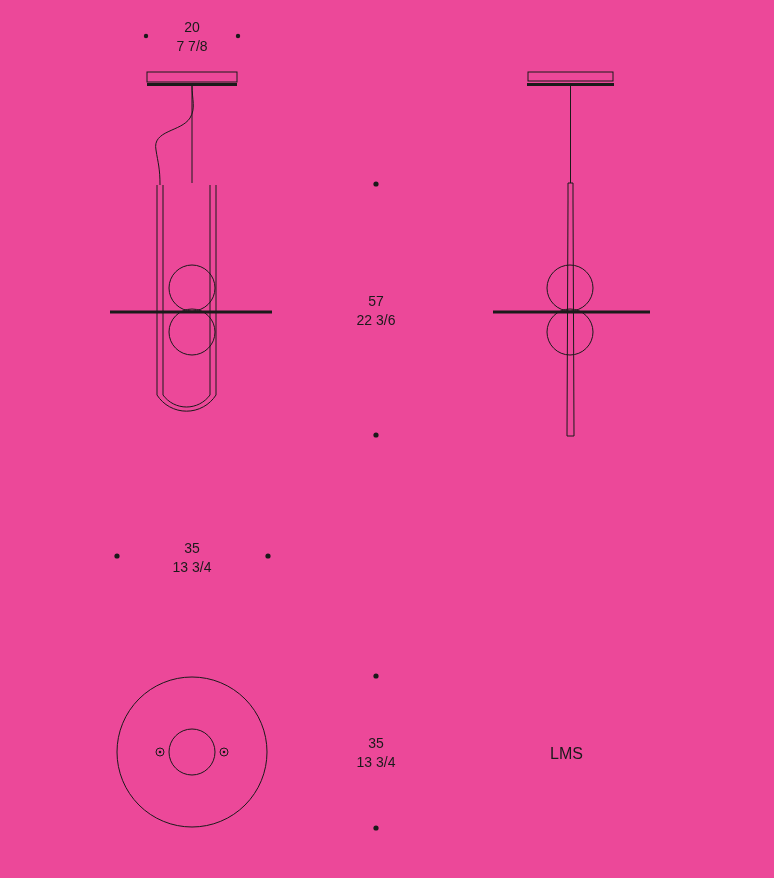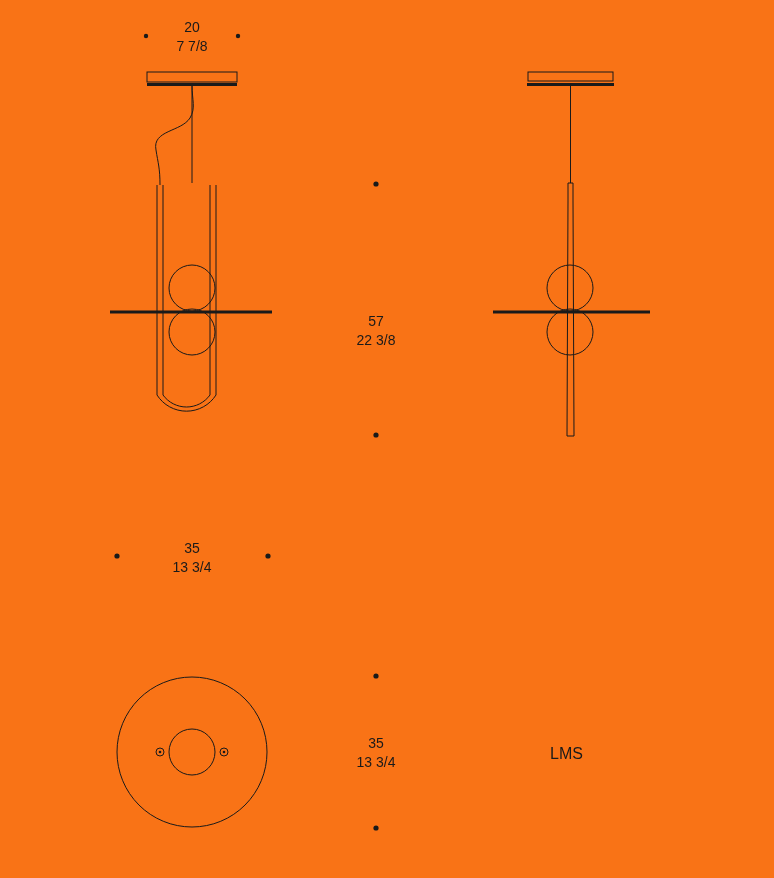--- a/index.html
+++ b/index.html
@@ -8,21 +8,21 @@
     background: #ffffff;
   }
   body {
     font-family: "Liberation Sans", sans-serif;
     color: #1a1a1a;
   }
   #sheet {
     position: relative;
     width: 774px;
     height: 878px;
-    background: #f97316;
+    background: #ec4899;
     overflow: hidden;
   }
   .dim-label {
     position: absolute;
     text-align: center;
     font-size: 14px;
     line-height: 19px;
     color: #1a1a1a;
     white-space: nowrap;
   }
@@ -119,23 +119,23 @@
       <circle class="dot" cx="376" cy="828" r="2.6"></circle>
     </g>
 
   </svg>
 
   <div class="dim-label" style="left:142px; top:18px; width:100px;">
     <span>20</span>
     <span class="l2">7 7/8</span>
   </div>
 
-  <div class="dim-label" style="left:326px; top:292px; width:100px;margin-top:20px;">
+  <div class="dim-label" style="left:326px; top:292px; width:100px;">
     <span>57</span>
-    <span class="l2">22 3/8</span>
+    <span class="l2">22 3/6</span>
   </div>
 
   <div class="dim-label" style="left:142px; top:539px; width:100px;">
     <span>35</span>
     <span class="l2">13 3/4</span>
   </div>
 
   <div class="dim-label" style="left:326px; top:734px; width:100px;">
     <span>35</span>
     <span class="l2">13 3/4</span>

